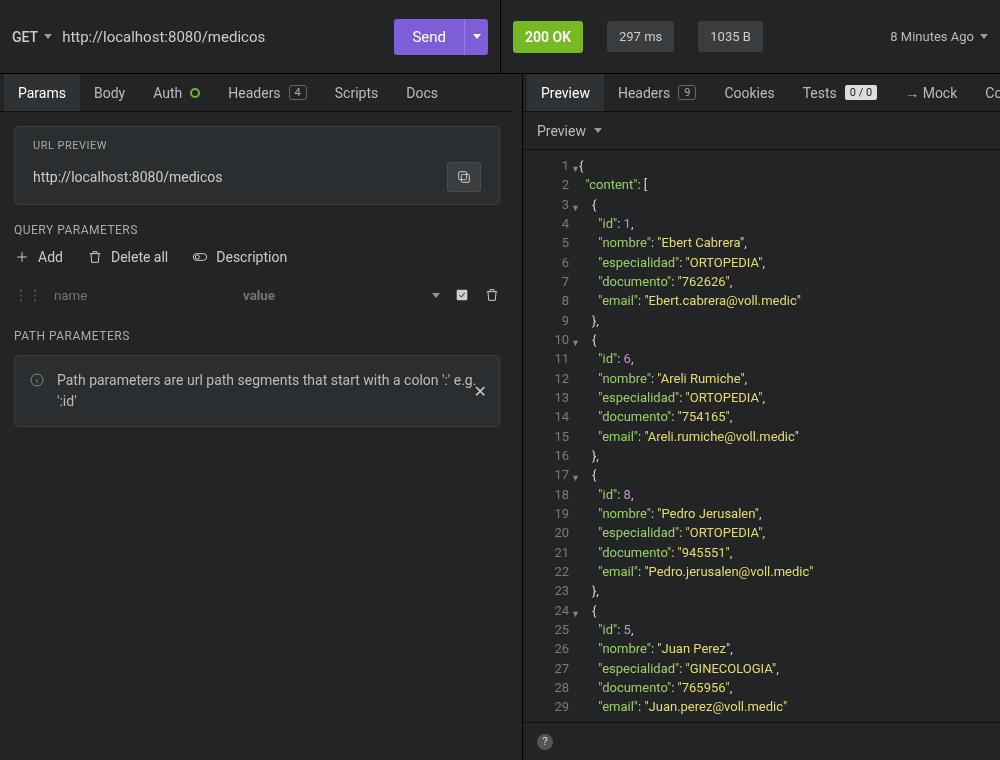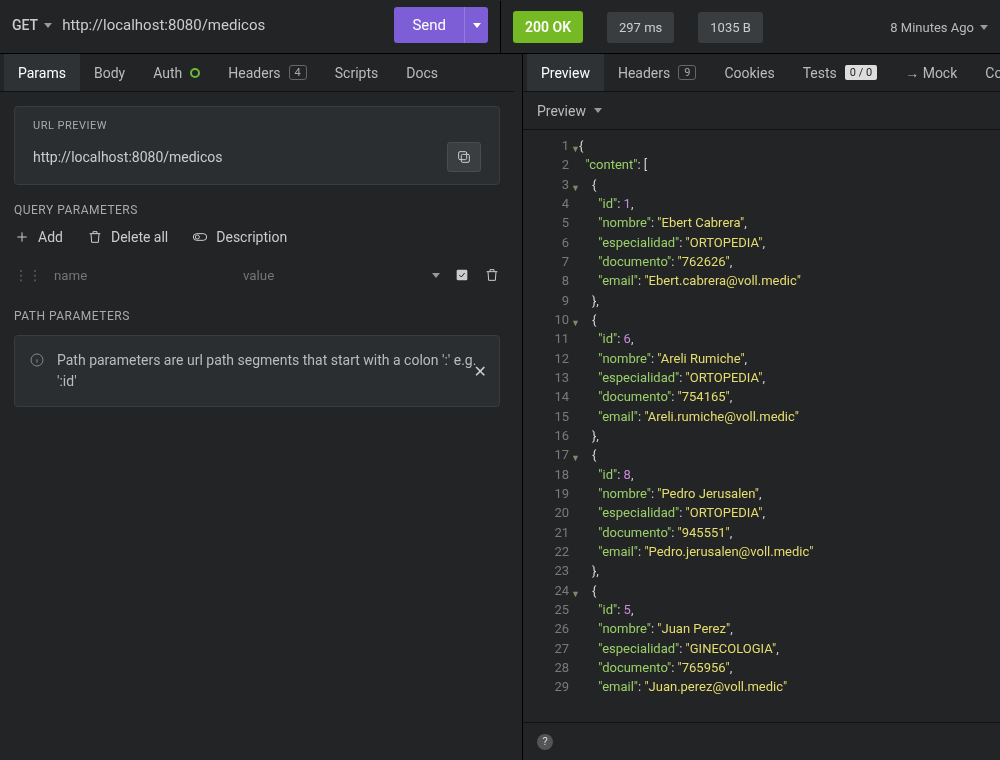--- a/index.html
+++ b/index.html
@@ -1,18 +1,18 @@
 <!DOCTYPE html>
 <html><head>
 <meta charset="utf-8">
 <style>
   *{box-sizing:border-box;margin:0;padding:0;font-family:-apple-system,BlinkMacSystemFont,"Segoe UI",Roboto,sans-serif;}
   body{background:#222426;color:#c0c0c0;width:1000px;height:760px;overflow:hidden;font-size:14px;}
   .app{display:flex;flex-direction:column;height:100%;}
-  .topbar{display:flex;height:54px;align-items:flex-end;}
+  .topbar{display:flex;height:74px;}
   .req-area{display:flex;align-items:center;flex:0 0 500px;padding:10px 12px;gap:10px;border-bottom:1px solid #000;}
   .method{color:#ccc;font-weight:500;display:flex;align-items:center;gap:6px;cursor:pointer;}
   .chev{width:0;height:0;border-left:4px solid transparent;border-right:4px solid transparent;border-top:5px solid #999;display:inline-block;}
   .url-input{flex:1;background:transparent;border:none;color:#ccc;font-size:15px;outline:none;}
   .send-btn{background:#7e5ed6;color:#fff;border:none;height:36px;padding:0 18px;border-radius:3px 0 0 3px;font-size:15px;cursor:pointer;}
   .send-drop{background:#7e5ed6;border:none;height:36px;width:24px;border-left:1px solid rgba(255,255,255,0.18);border-radius:0 3px 3px 0;cursor:pointer;display:flex;align-items:center;justify-content:center;}
   .resp-meta{flex:1;display:flex;align-items:center;padding:10px 12px;gap:24px;border-bottom:1px solid #000;border-left:1px solid #000;}
   .status200{background:#75ba24;color:#fff;font-weight:600;padding:8px 12px;border-radius:3px;font-size:14px;}
   .meta-box{background:#3a3d3f;color:#ccc;padding:8px 12px;border-radius:3px;font-size:13px;}
   .spacer{flex:1;}
@@ -148,21 +148,21 @@
                 <rect x="2" y="7" width="20" height="10" rx="5"></rect>
                 <circle cx="8" cy="12" r="3"></circle>
               </svg>
             <span>Description</span>
           </div>
         </div>
 
         <div class="param-row">
           <span class="grip">⋮⋮</span>
           <input class="p-name" style="background: transparent; border: none; color: rgb(119, 119, 119); outline: none;" placeholder="name">
-          <input class="p-val" style="background: transparent; border: none; color: #fdba74; outline: none;" placeholder="value">
+          <input class="p-val" style="background: transparent; border: none; color: #fdba74; outline: none; font-weight: bold;" placeholder="value">
           <div class="row-icons">
             <span class="chev"></span>
             <svg class="ico" viewBox="0 0 24 24">
                 <rect x="4" y="4" width="16" height="16" rx="2" fill="#ccc" stroke="none"></rect>
                 <path d="M8 12l3 3 5-6" stroke="#222"></path>
               </svg>
             <svg class="ico" viewBox="0 0 24 24">
                 <path d="M4 7h16M9 7V4h6v3M6 7l1 13h10l1-13"></path>
               </svg>
           </div>

